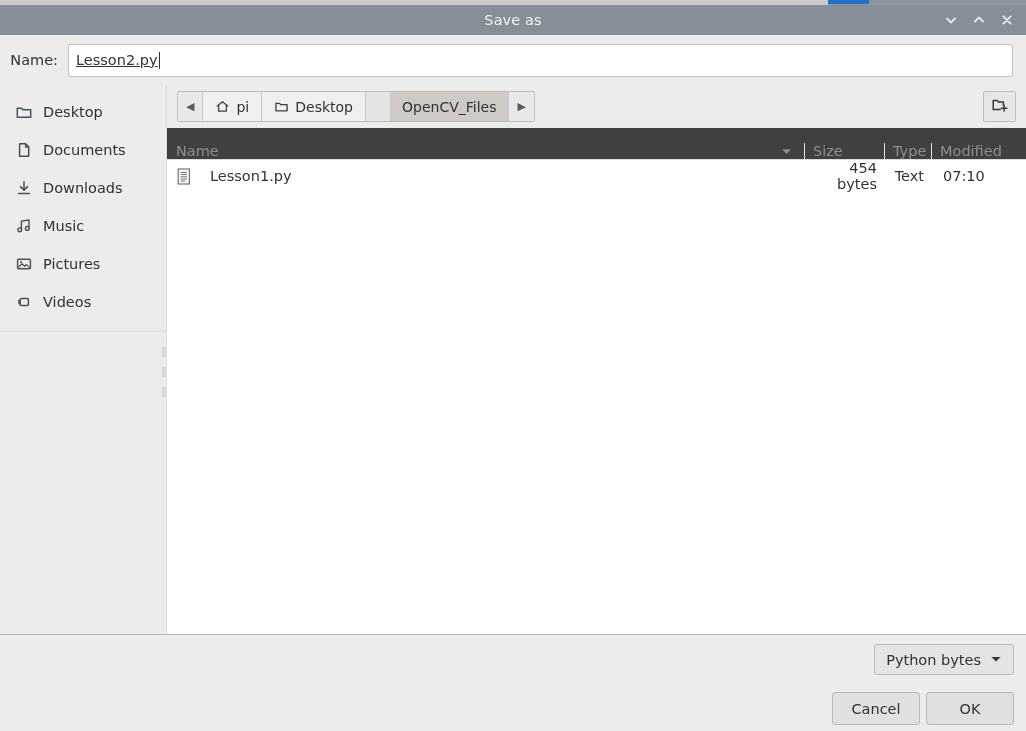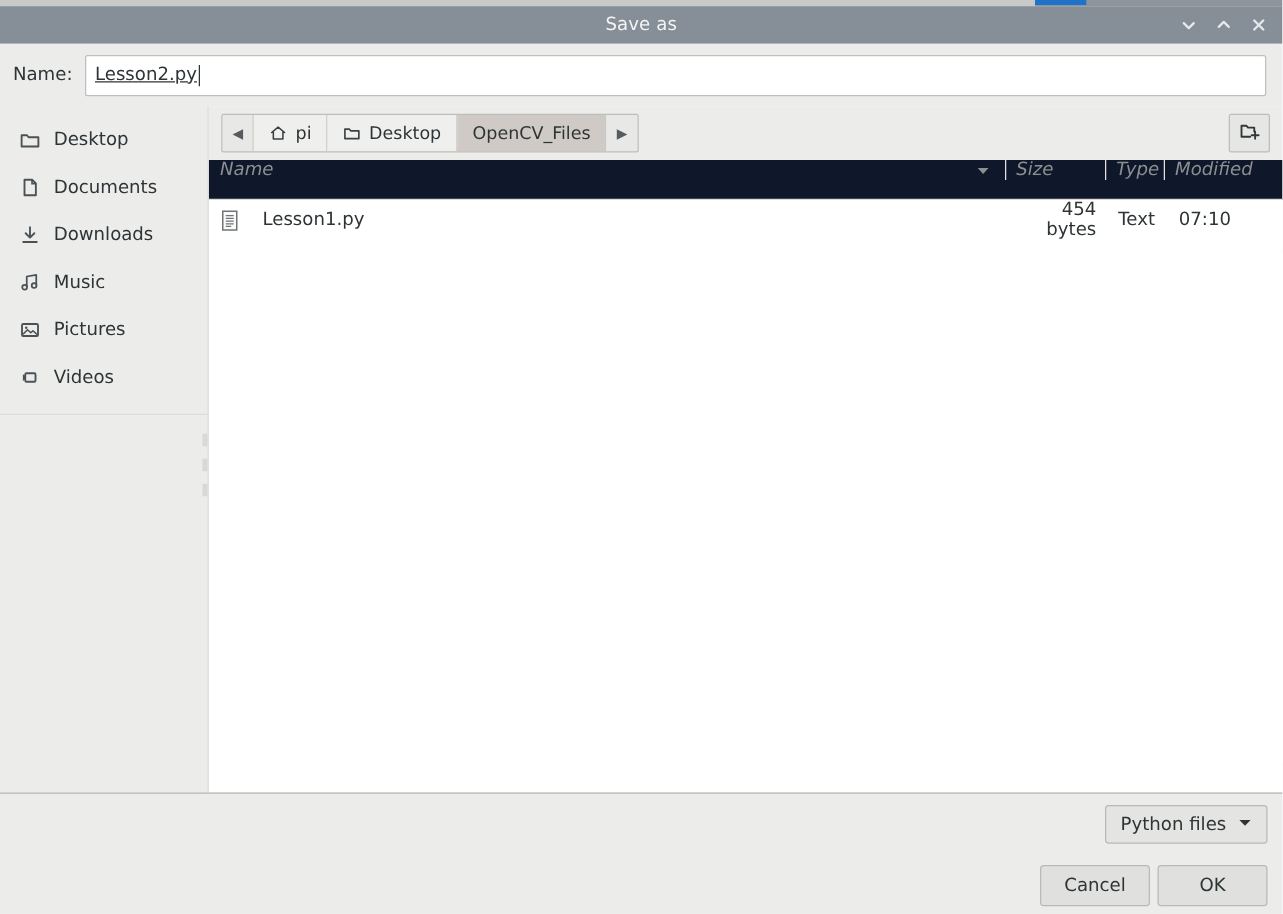--- a/index.html
+++ b/index.html
@@ -145,41 +145,42 @@
     font-size: 14px; color: #2e3436;
     background: #efefee;
     border-right: 1px solid #c9c9c7;
   }
   .crumb:last-child { border-right: none; }
   .crumb.nav {
     padding: 0 8px; background: #e8e8e6; color: #555b5e;
   }
   .crumb.active {
     background: #cfcac5;
+    margin-left: 24px;
   }
   .crumb-icon { display: flex; align-items: center; color: #3b4245; }
   .crumb-icon svg { display: block; }
 
   .new-folder-btn {
     position: absolute; right: 10px; top: 6px;
     width: 33px; height: 31px;
     background: #e6e6e4;
     border: 1px solid #bdbdbb;
     border-radius: 2px;
     display: flex; align-items: center; justify-content: center;
     color: #31383b;
   }
 
   
   .col-head {
     height: 32px;
-    background: #0f172a;
+    background: #404040;
     border-bottom: 1px solid #dcdcda;
-    display: flex; align-items: flex-start;
-    font-size: 14.5px; color: #8b8f90; font-style: italic;
+    display: flex; align-items: flex-end;
+    font-size: 14.5px; color: #8b8f90;
   }
   .ch {
     display: flex; align-items: center;
     border-right: 1px solid #e2e2e0;
     padding: 0 8px;
   }
   .ch:last-child { border-right: none; }
   .ch-name { flex: 1 1 auto; justify-content: space-between; padding-left: 9px; }
   .ch-size { width: 80px; }
   .ch-type { width: 47px; }
@@ -418,21 +419,21 @@
           <div class="fr-mod">07:10</div>
         </div>
       </div>
 
     </div>
   </div>
 
   <div class="footer">
     <div class="filter-row">
       <div class="filter-btn">
-        <span>Python files</span>
+        <span>Python bytes</span>
         <span>
           <svg width="12" height="12" viewBox="0 0 12 12">
               <path d="M1.5 4 L6 8.6 L10.5 4 Z" fill="currentColor"></path>
             </svg>
         </span>
       </div>
     </div>
     <div class="action-row">
       <div class="act-btn">Cancel</div>
       <div class="act-btn">OK</div>

